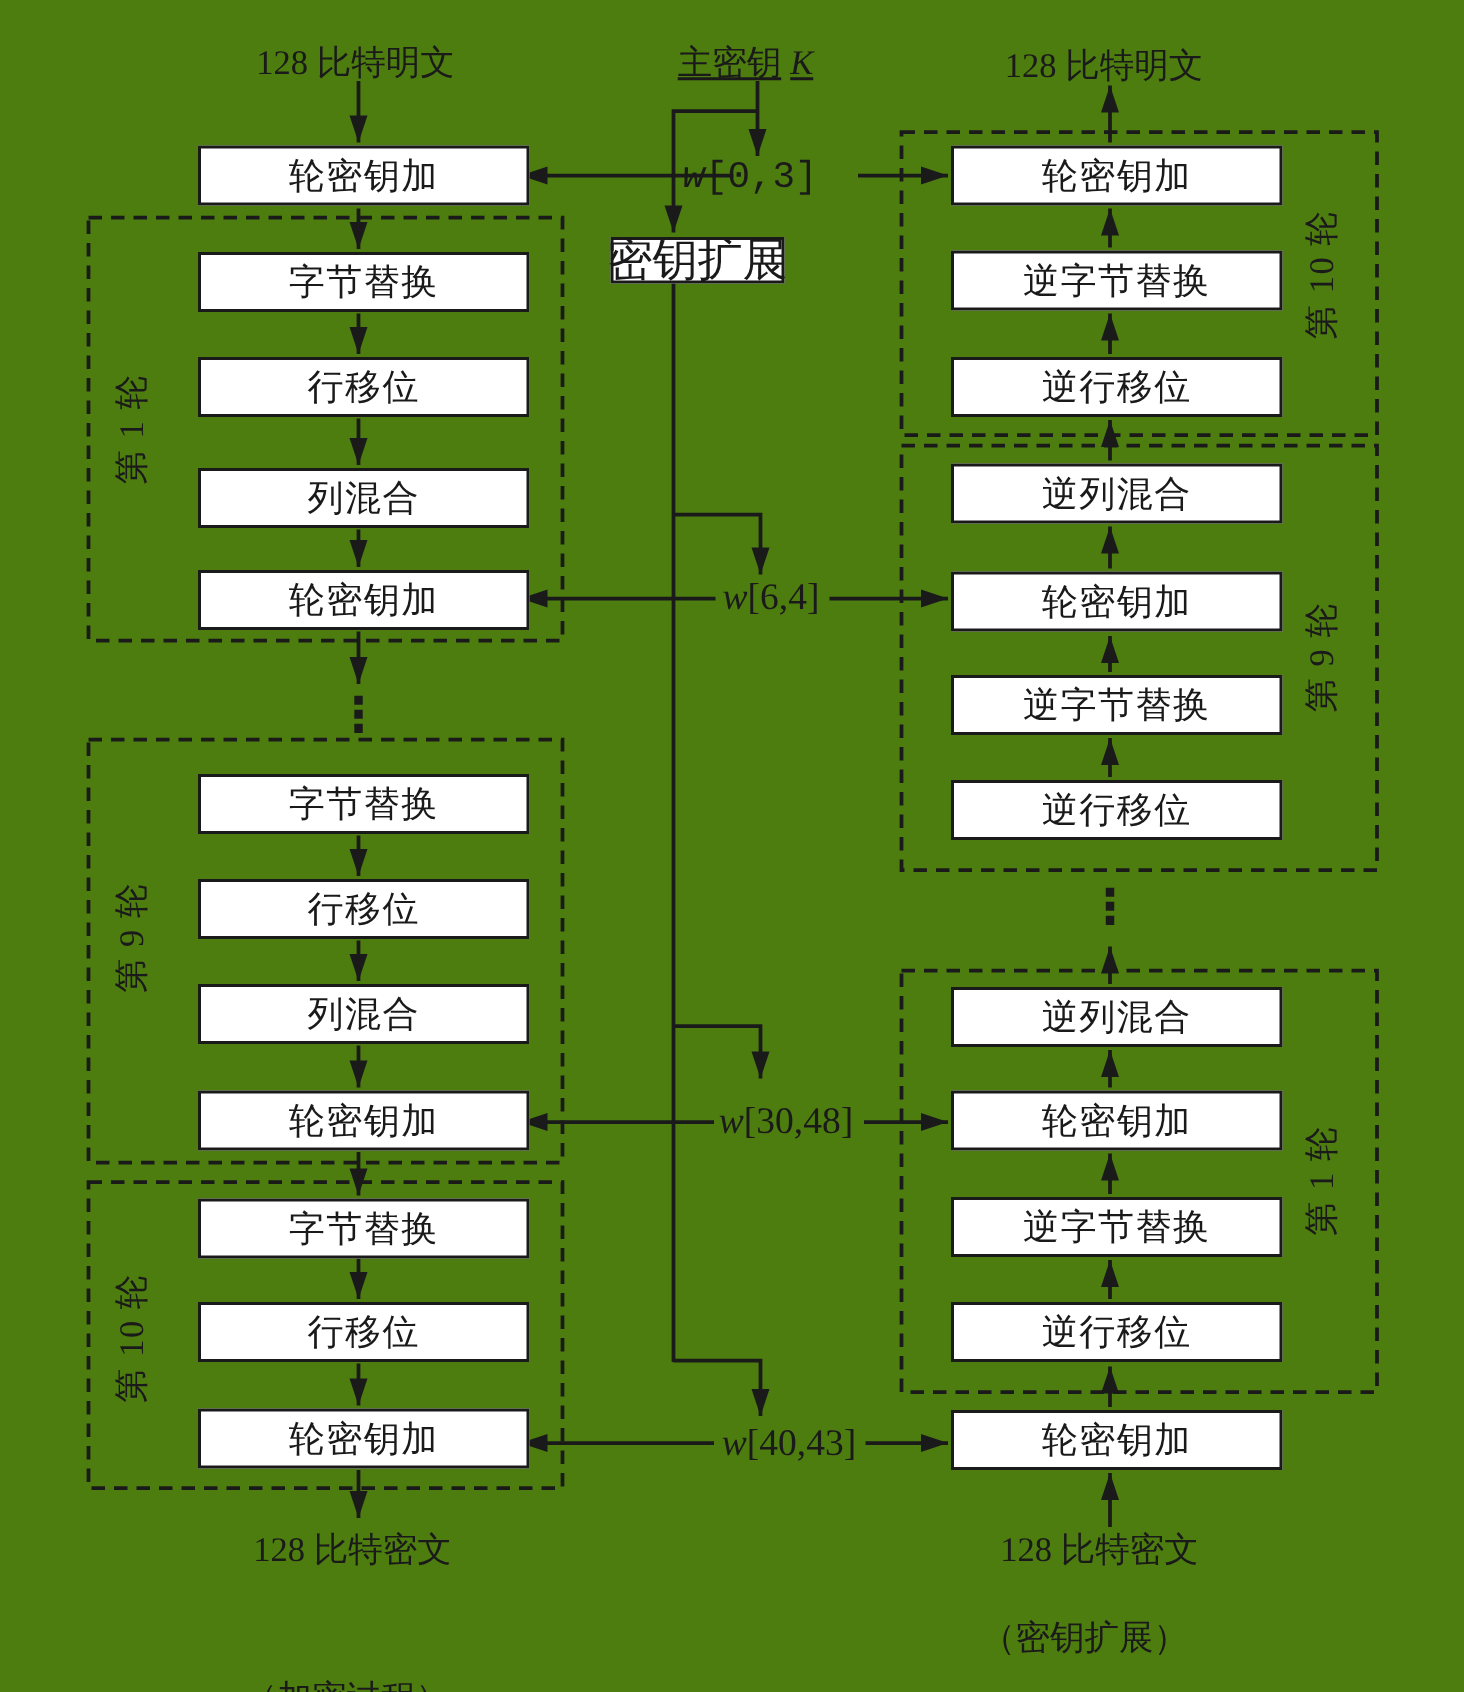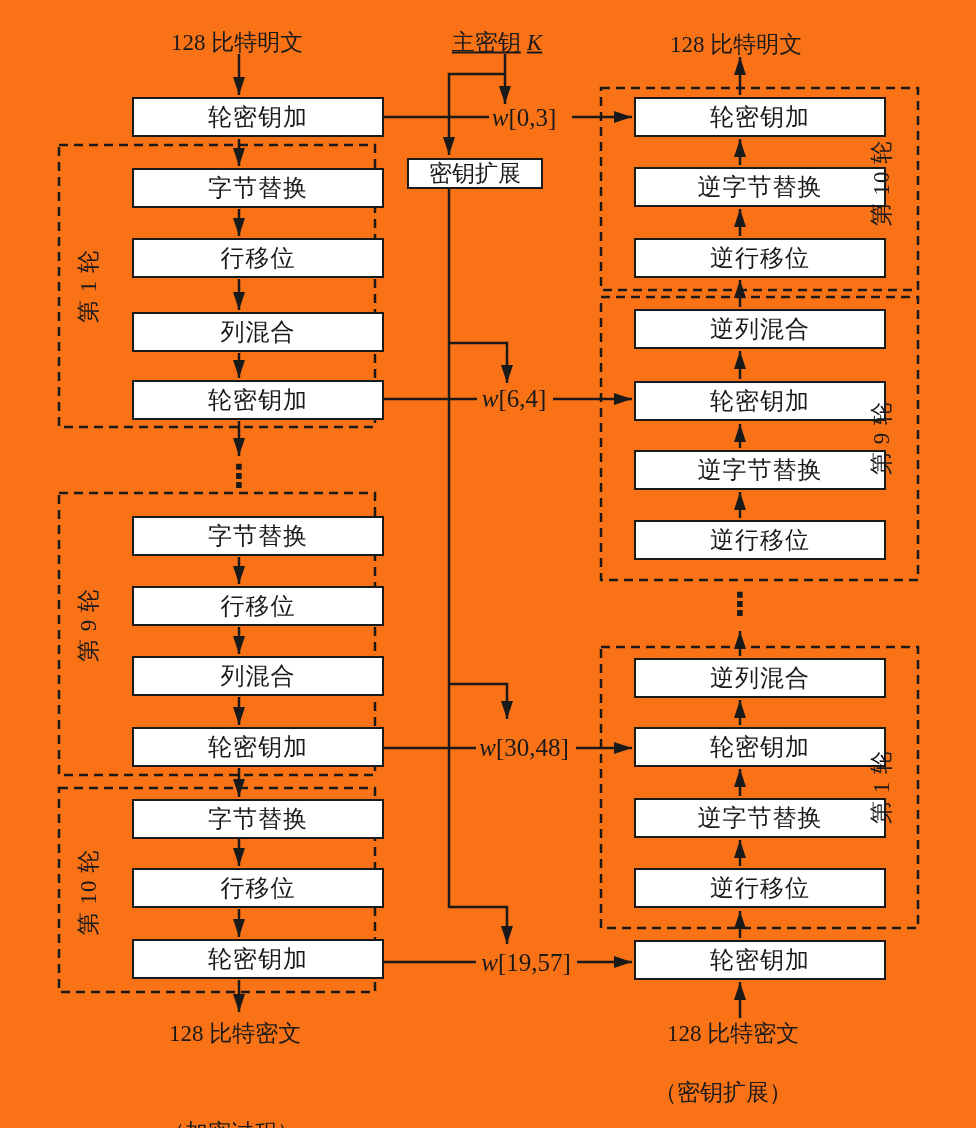--- a/index.html
+++ b/index.html
@@ -1,28 +1,28 @@
 <!DOCTYPE html>
 <html><head>
 <meta charset="utf-8">
 <style>
   html,body { margin:0; padding:0; background:#ffffff; }
   .canvas {
-    position:relative; width:976px; height:1128px; background:#f97316;
+    position:relative; width:976px; height:1128px; background:#4d7c0f;
     font-family:"Liberation Serif","DejaVu Serif",serif; color:#1a1a1a;
     overflow:hidden;
   }
   svg.layer { position:absolute; left:0; top:0; width:976px; height:1128px; }
   .box {
-    position:absolute; width:252px; height:40px; box-sizing:border-box;
+    position:absolute; width:221px; height:40px; box-sizing:border-box;
     border:2.5px solid #1a1a1a; background:#ffffff;
     display:flex; align-items:center; justify-content:center;
     font-size:24px; letter-spacing:1px; white-space:nowrap;
   }
-  .kbox { width:136px; height:31px; font-size:23px; letter-spacing:0; }
+  .kbox { width:116px; height:31px; font-size:30px; letter-spacing:0; }
   .lbl {
     position:absolute; transform:translate(-50%,-50%);
     white-space:nowrap; font-size:23px;
   }
   .side { transform:translate(-50%,-50%) rotate(-90deg); letter-spacing:1px; }
   .wlbl { font-size:25px; letter-spacing:0; }
   .wlbl .var, .kvar { font-style:italic; }
   .mk .kvar { margin-left:6px; }
   .ellipsis {
     position:absolute; transform:translate(-50%,-50%);
@@ -114,24 +114,24 @@
 
   <div class="box" style="left:132px; top:799px;">字节替换</div>
   <div class="box" style="left:132px; top:868px;">行移位</div>
   <div class="box" style="left:132px; top:939px;">轮密钥加</div>
   <div class="lbl side" style="left:88px; top:892px;">第 10 轮</div>
 
   <div class="lbl" style="left:235px; top:1033px;">128 比特密文</div>
   <div class="lbl" style="left:231px; top:1092px;margin-top:40px;">（加密过程）</div>
 
   <div class="box kbox" style="left:407px; top:158px;">密钥扩展</div>
-  <div class="lbl wlbl" style="left:524px; top:118px;"><span class="var">w</span><span>[0,3]</span></div>
+  <div class="lbl wlbl" style="left:500px; top:118px;font-family:Liberation Mono, monospace;"><span class="var">w</span><span>[0,3]</span></div>
   <div class="lbl wlbl" style="left:514px; top:399px;"><span class="var">w</span><span>[6,4]</span></div>
   <div class="lbl wlbl" style="left:524px; top:748px;"><span class="var">w</span><span>[30,48]</span></div>
-  <div class="lbl wlbl" style="left:526px; top:963px;"><span class="var">w</span><span>[19,57]</span></div>
+  <div class="lbl wlbl" style="left:526px; top:963px;"><span class="var">w</span><span>[40,43]</span></div>
 
   <div class="box" style="left:634px; top:97px;">轮密钥加</div>
   <div class="box" style="left:634px; top:167px;">逆字节替换</div>
   <div class="box" style="left:634px; top:238px;">逆行移位</div>
   <div class="lbl side" style="left:881px; top:183px;">第 10 轮</div>
 
   <div class="box" style="left:634px; top:309px;">逆列混合</div>
   <div class="box" style="left:634px; top:381px;">轮密钥加</div>
   <div class="box" style="left:634px; top:450px;">逆字节替换</div>
   <div class="box" style="left:634px; top:520px;">逆行移位</div>

